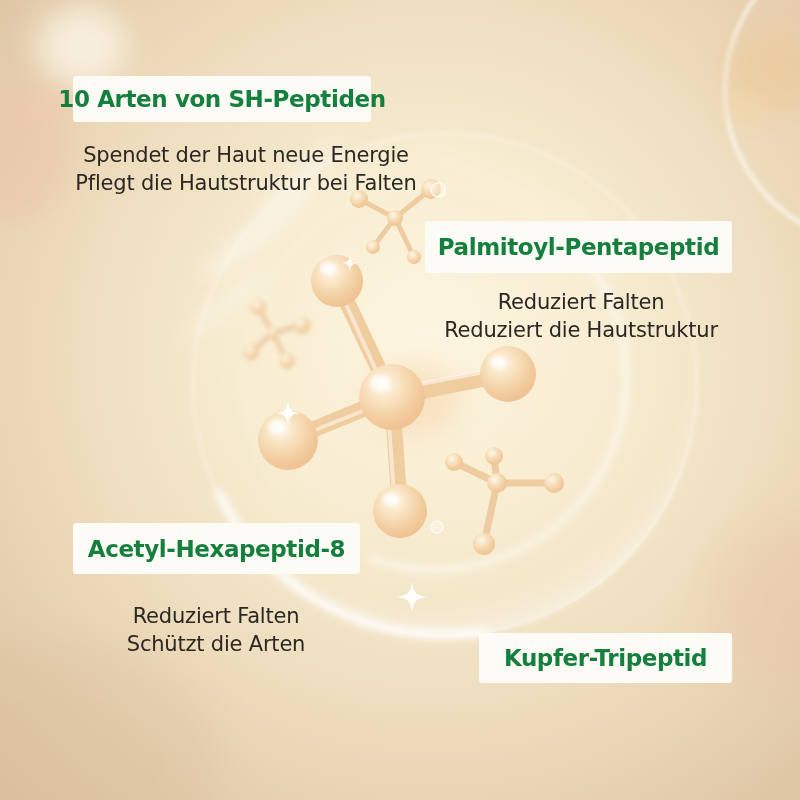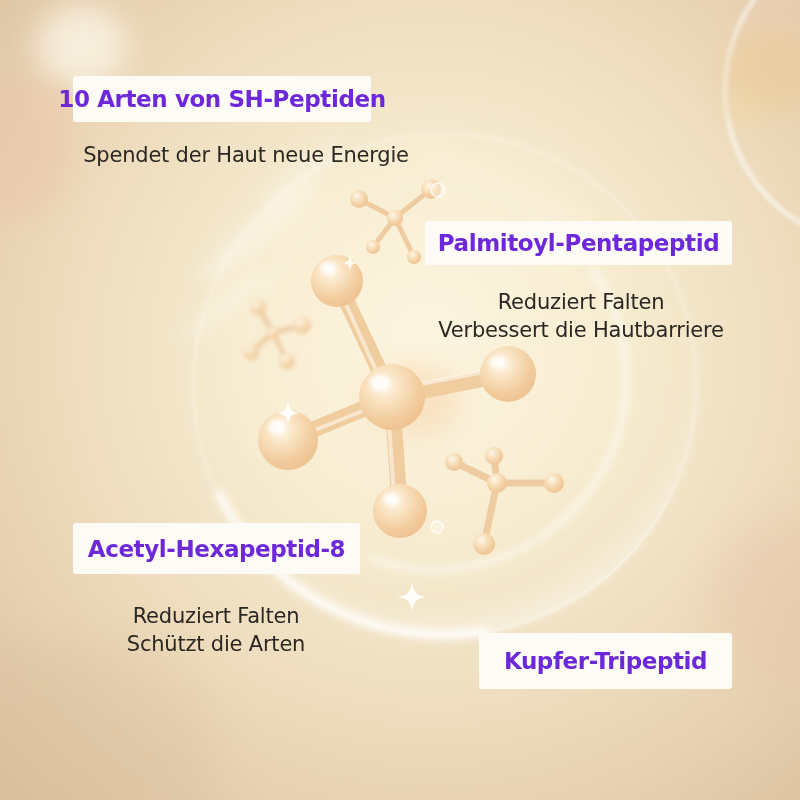--- a/index.html
+++ b/index.html
@@ -16,42 +16,42 @@
   .label-box{
     position:absolute;
     display:flex;align-items:center;justify-content:center;
     background:#fdfbf6;
     border-radius:3px;
   }
   .label-title{
     font-weight:bold;
     font-size:23px;
     letter-spacing:-0.4px;
-    color:#6d28d9;
+    color:#15803d;
     white-space:nowrap;
   }
   .lines{
     position:absolute;
     text-align:center;
     font-size:21px;
     line-height:28px;
     letter-spacing:-0.2px;
     color:#2b2722;
   }
   
   .c1 .label-box{left:73px;top:76px;width:298px;height:46px;}
   .c1 .lines{left:36px;top:141px;width:420px;text-align:center;}
   
-  .c2 .label-box{left:425px;top:221px;width:307px;height:44px;}
+  .c2 .label-box{left:425px;top:221px;width:307px;height:52px;}
   .c2 .lines{left:416px;top:288px;width:330px;}
   
   .c3 .label-box{left:73px;top:523px;width:287px;height:51px;}
   .c3 .lines{left:51px;top:602px;width:330px;}
   
-  .c4 .label-box{left:479px;top:633px;width:253px;height:56px;}
+  .c4 .label-box{left:479px;top:633px;width:253px;height:50px;}
   .c4 .lines{left:438px;top:702px;width:340px;}
 </style>
 </head>
 <body>
 
 <div class="stage">
 
   <svg class="scene" width="800" height="800" viewBox="0 0 800 800">
     <defs>
       <radialGradient id="gSphere" cx="38%" cy="32%" r="78%">
@@ -192,30 +192,31 @@
       <path transform="translate(350 263) scale(0.6)" d="M0-14C1-4 4-1 14 0C4 1 1 4 0 14C-1 4-4 1-14 0C-4-1-1-4 0-14Z" opacity="0.85"></path>
     </g>
   </svg>
 
   <section class="callout c1">
     <div class="label-box">
       <span class="label-title">10 Arten von SH-Peptiden</span>
     </div>
     <div class="lines">
       <div>Spendet der Haut neue Energie</div>
+      <div>Pflegt die Hautstruktur bei Falten</div>
     </div>
   </section>
 
   <section class="callout c2">
     <div class="label-box">
       <span class="label-title">Palmitoyl-Pentapeptid</span>
     </div>
     <div class="lines">
       <div>Reduziert Falten</div>
-      <div>Verbessert die Hautbarriere</div>
+      <div>Reduziert die Hautstruktur</div>
     </div>
   </section>
 
   <section class="callout c3">
     <div class="label-box">
       <span class="label-title">Acetyl-Hexapeptid-8</span>
     </div>
     <div class="lines">
       <div>Reduziert Falten</div>
       <div>Schützt die Arten</div>

